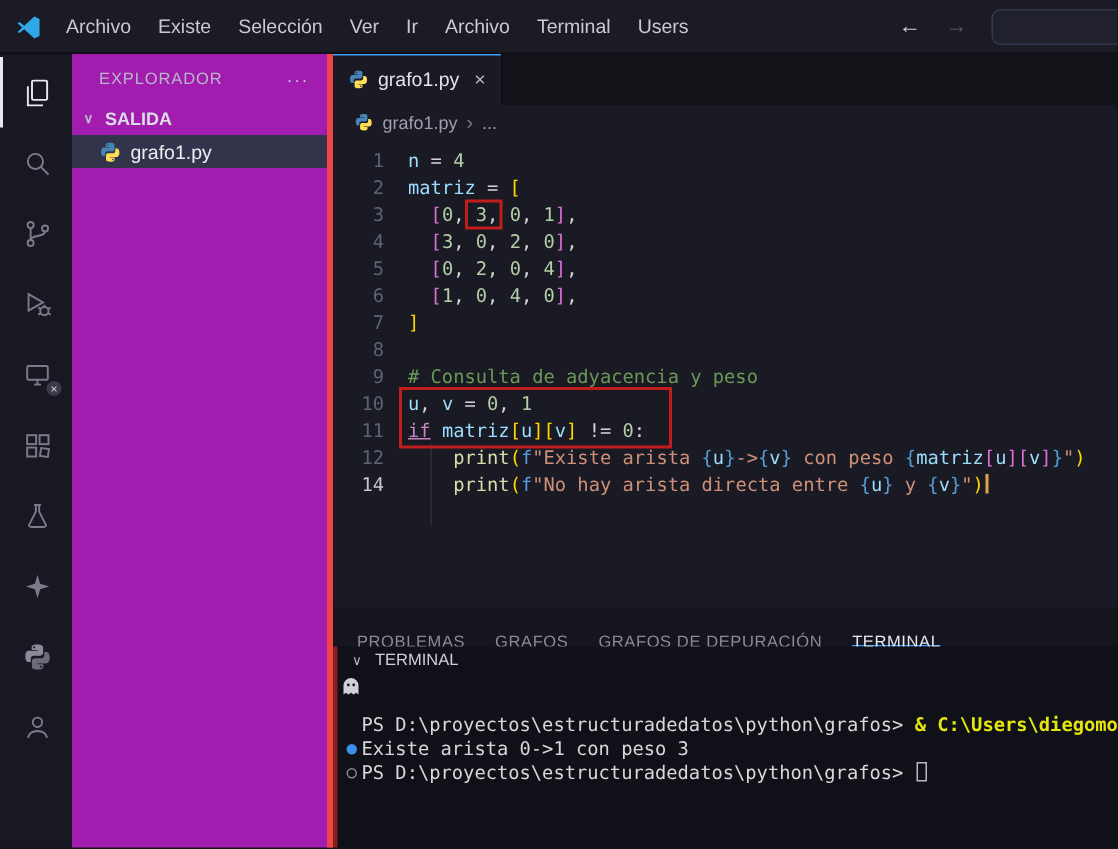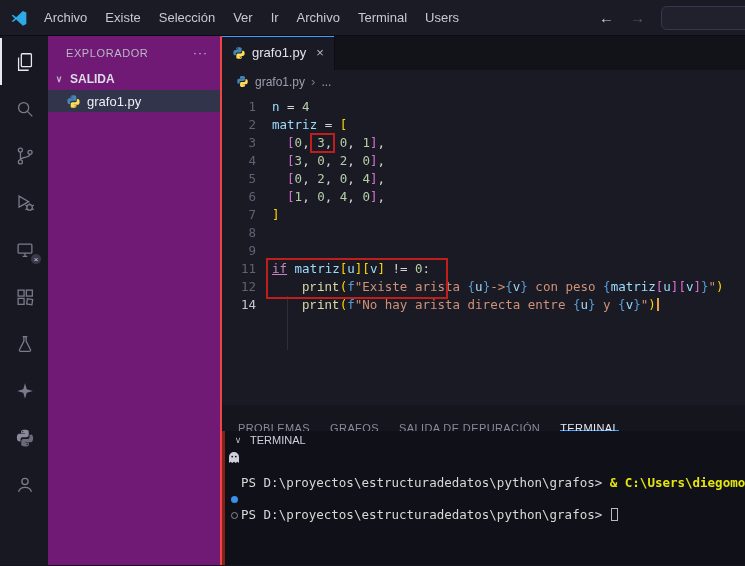--- a/index.html
+++ b/index.html
@@ -20,21 +20,21 @@
   
   .body { display:flex; height:529px; }
 
   
   .activitybar { width:48px; background:#181822; display:flex; flex-direction:column; align-items:stretch; padding-top:2px; }
   .ab-item { height:47px; display:flex; align-items:center; justify-content:center; color:#7b7b8c; position:relative; border-left:2px solid transparent; cursor:pointer; }
   .ab-item.active { color:#e8e8f0; border-left:2px solid #e8e8f0; }
   .ab-badge { position:absolute; right:6px; bottom:8px; width:12px; height:12px; border-radius:50%; background:#3a3a4c; color:#d8d8e2; font-size:8px; line-height:12px; text-align:center; border:1px solid #181822; }
 
   
-  .sidebar { width:174px; background:#701a75; border-right:2px solid #ef4444; font-size:13px; }
+  .sidebar { width:174px; background:#a21caf; border-right:4px solid #ef4444; font-size:13px; }
   .sb-header { display:flex; justify-content:space-between; align-items:center; padding:10px 12px 8px 18px; font-size:11px; letter-spacing:.6px; color:#b8b8c6; }
   .sb-more { color:#c9c9d4; letter-spacing:1px; cursor:pointer; font-size:12px; }
   .sb-section { display:flex; align-items:center; gap:4px; height:22px; padding-left:4px; font-weight:bold; font-size:12px; color:#dcdce6; cursor:pointer; }
   .chev { font-size:9px; color:#b8b8c6; width:14px; text-align:center; }
   .file-row { display:flex; align-items:center; gap:6px; height:22px; padding-left:18px; color:#eceef4; cursor:pointer; }
   .file-row.selected { background:#31344a; }
 
   
   .main { flex:1; display:flex; flex-direction:column; background:#1a1a24; min-width:0; }
   .tabbar { height:34px; background:#121219; display:flex; }
@@ -43,21 +43,21 @@
   .breadcrumb { height:24px; display:flex; align-items:center; gap:6px; padding-left:14px; font-size:12px; color:#9d9dae; }
   .bc-sep { font-size:13px; color:#7a7a8c; }
 
   .code { position:relative; height:312px; padding-top:4px; font-family:"DejaVu Sans Mono", monospace; font-size:12.5px; overflow:hidden; }
   .code-line { display:flex; height:18px; line-height:18px; white-space:pre; }
   .gutter { width:34px; flex:none; text-align:right; color:#5f6275; }
   .gutter.active { color:#c5c5d2; }
   .line-text { padding-left:16px; white-space:pre; }
   .caret { display:inline-block; width:2px; height:13px; background:#e8a04c; vertical-align:-2px; margin-left:1px; }
   .tok-v { color:var(--tok-v); } .tok-n { color:var(--tok-n); } .tok-o { color:var(--tok-o); }
-  .tok-k { color:var(--tok-k);text-decoration:underline; } .tok-f { color:var(--tok-f);font-family:Liberation Mono, monospace; } .tok-s { color:var(--tok-s); }
+  .tok-k { color:var(--tok-k);text-decoration:underline; } .tok-f { color:var(--tok-f); } .tok-s { color:var(--tok-s); }
   .tok-c { color:var(--tok-c); } .tok-b1 { color:var(--tok-b1); } .tok-b2 { color:var(--tok-b2); }
   .tok-fs { color:var(--tok-fs); } .tok-fg { color:var(--tok-fg); } .tok-cmd { color:var(--tok-cmd); font-weight:bold; }
   .anno { position:absolute; border:2px solid var(--annotation); pointer-events:none; }
   .anno1 { left:88px; top:39px; width:25px; height:20px; }
   .anno2 { left:44px; top:164px; width:182px; height:41px; }
   .indent-guide { position:absolute; width:1px; background:#2e2e3e; left:65px; }
 
   
   .panel { height:160px; display:flex; flex-direction:column; background:#15151e; }
   .panel-tabs { height:26px; display:flex; gap:20px; align-items:stretch; padding-left:16px; font-size:11px; letter-spacing:.4px; color:#8a8a9a; }
@@ -214,53 +214,54 @@
       <div class="code">
         <div id="code-lines">
             <div class="code-line"><span class="gutter">1</span><span class="line-text"><span class="tok-v">n</span><span class="tok-o"> = </span><span class="tok-n">4</span></span></div>
             <div class="code-line"><span class="gutter">2</span><span class="line-text"><span class="tok-v">matriz</span><span class="tok-o"> = </span><span class="tok-b1">[</span></span></div>
             <div class="code-line"><span class="gutter">3</span><span class="line-text"><span class="tok-o">  </span><span class="tok-b2">[</span><span class="tok-n">0</span><span class="tok-o">, </span><span class="tok-n">3</span><span class="tok-o">, </span><span class="tok-n">0</span><span class="tok-o">, </span><span class="tok-n">1</span><span class="tok-b2">]</span><span class="tok-o">,</span></span></div>
             <div class="code-line"><span class="gutter">4</span><span class="line-text"><span class="tok-o">  </span><span class="tok-b2">[</span><span class="tok-n">3</span><span class="tok-o">, </span><span class="tok-n">0</span><span class="tok-o">, </span><span class="tok-n">2</span><span class="tok-o">, </span><span class="tok-n">0</span><span class="tok-b2">]</span><span class="tok-o">,</span></span></div>
             <div class="code-line"><span class="gutter">5</span><span class="line-text"><span class="tok-o">  </span><span class="tok-b2">[</span><span class="tok-n">0</span><span class="tok-o">, </span><span class="tok-n">2</span><span class="tok-o">, </span><span class="tok-n">0</span><span class="tok-o">, </span><span class="tok-n">4</span><span class="tok-b2">]</span><span class="tok-o">,</span></span></div>
             <div class="code-line"><span class="gutter">6</span><span class="line-text"><span class="tok-o">  </span><span class="tok-b2">[</span><span class="tok-n">1</span><span class="tok-o">, </span><span class="tok-n">0</span><span class="tok-o">, </span><span class="tok-n">4</span><span class="tok-o">, </span><span class="tok-n">0</span><span class="tok-b2">]</span><span class="tok-o">,</span></span></div>
             <div class="code-line"><span class="gutter">7</span><span class="line-text"><span class="tok-b1">]</span></span></div>
             <div class="code-line"><span class="gutter">8</span><span class="line-text"></span></div>
-            <div class="code-line"><span class="gutter">9</span></div>
+            <div class="code-line"><span class="gutter">9</span><span class="line-text"><span class="tok-c"># Consulta de adyacencia y peso</span></span></div>
+            <div class="code-line"><span class="gutter">10</span><span class="line-text"><span class="tok-v">u</span><span class="tok-o">, </span><span class="tok-v">v</span><span class="tok-o"> = </span><span class="tok-n">0</span><span class="tok-o">, </span><span class="tok-n">1</span></span></div>
             <div class="code-line"><span class="gutter">11</span><span class="line-text"><span class="tok-k">if</span><span class="tok-o"> </span><span class="tok-v">matriz</span><span class="tok-b1">[</span><span class="tok-v">u</span><span class="tok-b1">]</span><span class="tok-b1">[</span><span class="tok-v">v</span><span class="tok-b1">]</span><span class="tok-o"> != </span><span class="tok-n">0</span><span class="tok-o">:</span></span></div>
             <div class="code-line"><span class="gutter">12</span><span class="line-text"><span class="tok-o">    </span><span class="tok-f">print</span><span class="tok-b1">(</span><span class="tok-fs">f</span><span class="tok-s">"Existe arista </span><span class="tok-fs">{</span><span class="tok-v">u</span><span class="tok-fs">}</span><span class="tok-s">-&gt;</span><span class="tok-fs">{</span><span class="tok-v">v</span><span class="tok-fs">}</span><span class="tok-s"> con peso </span><span class="tok-fs">{</span><span class="tok-v">matriz</span><span class="tok-b2">[</span><span class="tok-v">u</span><span class="tok-b2">]</span><span class="tok-b2">[</span><span class="tok-v">v</span><span class="tok-b2">]</span><span class="tok-fs">}</span><span class="tok-s">"</span><span class="tok-b1">)</span></span></div>
             <div class="code-line"><span class="gutter active">14</span><span class="line-text"><span class="tok-o">    </span><span class="tok-f">print</span><span class="tok-b1">(</span><span class="tok-fs">f</span><span class="tok-s">"No hay arista directa entre </span><span class="tok-fs">{</span><span class="tok-v">u</span><span class="tok-fs">}</span><span class="tok-s"> y </span><span class="tok-fs">{</span><span class="tok-v">v</span><span class="tok-fs">}</span><span class="tok-s">"</span><span class="tok-b1">)</span><span class="caret"></span></span></div>
           </div>
         <div class="indent-guide" style="top:202px;height:54px;"></div>
         <div class="anno anno1"></div>
         <div class="anno anno2"></div>
       </div>
 
       <div class="panel">
         <div class="panel-tabs">
           <span class="ptab">PROBLEMAS</span>
           <span class="ptab">GRAFOS</span>
-          <span class="ptab">SALIDA DE DEPURACIÓN</span>
+          <span class="ptab">GRAFOS DE DEPURACIÓN</span>
           <span class="ptab active">TERMINAL</span>
         </div>
         <div class="terminal-wrap">
           <div class="terminal-header">
             <span class="chev">∨</span>
             <span>TERMINAL</span>
           </div>
           <div class="terminal-body">
             <span class="ghost">
               <svg width="12" height="13" viewBox="0 0 12 13">
                   <path fill="#cfcfda" d="M1 12V6a5 5 0 0 1 10 0v6l-1.6-1.2L7.8 12 6 10.8 4.2 12 2.6 10.8 1 12z"></path>
                   <circle cx="4.2" cy="5.6" r=".9" fill="#101018"></circle>
                   <circle cx="7.8" cy="5.6" r=".9" fill="#101018"></circle>
                 </svg>
             </span>
             <div id="terminal-lines">
                 <div class="term-line"><span class="term-deco"></span><span style="white-space: pre;"><span class="tok-fg">PS D:\proyectos\estructuradedatos\python\grafos&gt; </span><span class="tok-cmd">&amp; C:\Users\diegomoi</span></span></div>
-                <div class="term-line"><span class="term-deco"><span class="deco-success"></span></span></div>
+                <div class="term-line"><span class="term-deco"><span class="deco-success"></span></span><span style="white-space: pre;"><span class="tok-fg">Existe arista 0-&gt;1 con peso 3</span></span></div>
                 <div class="term-line"><span class="term-deco"><span class="deco-pending"></span></span><span style="white-space: pre;"><span class="tok-fg">PS D:\proyectos\estructuradedatos\python\grafos&gt; </span><span class="term-cursor"></span></span></div>
               </div>
           </div>
         </div>
       </div>
     </main>
   </div>
 </div>
 
 </body></html>

